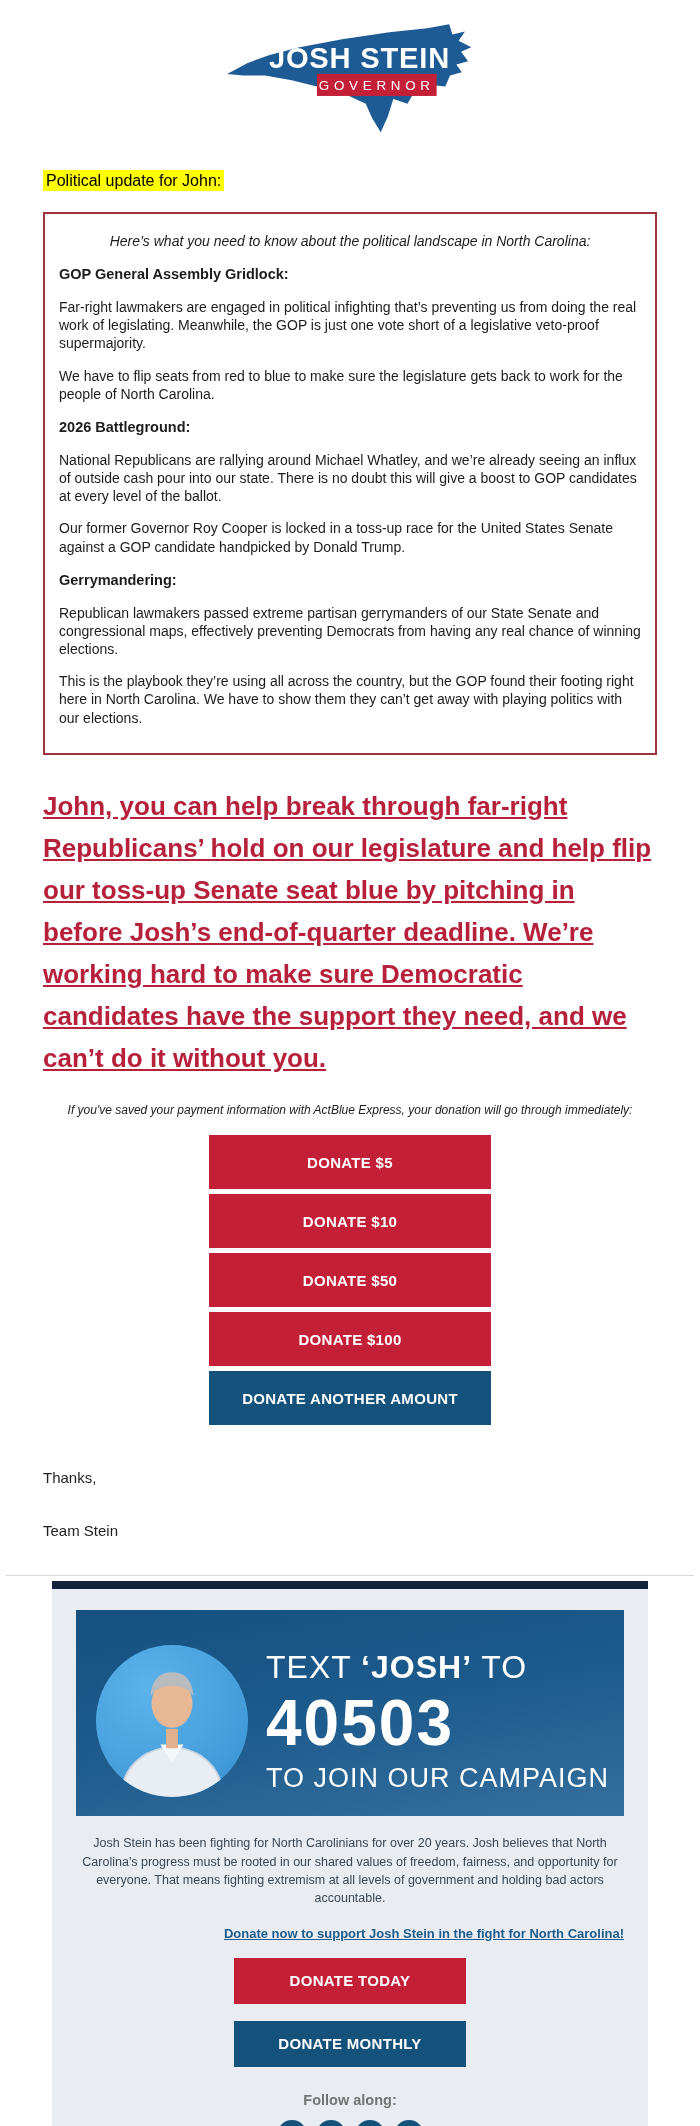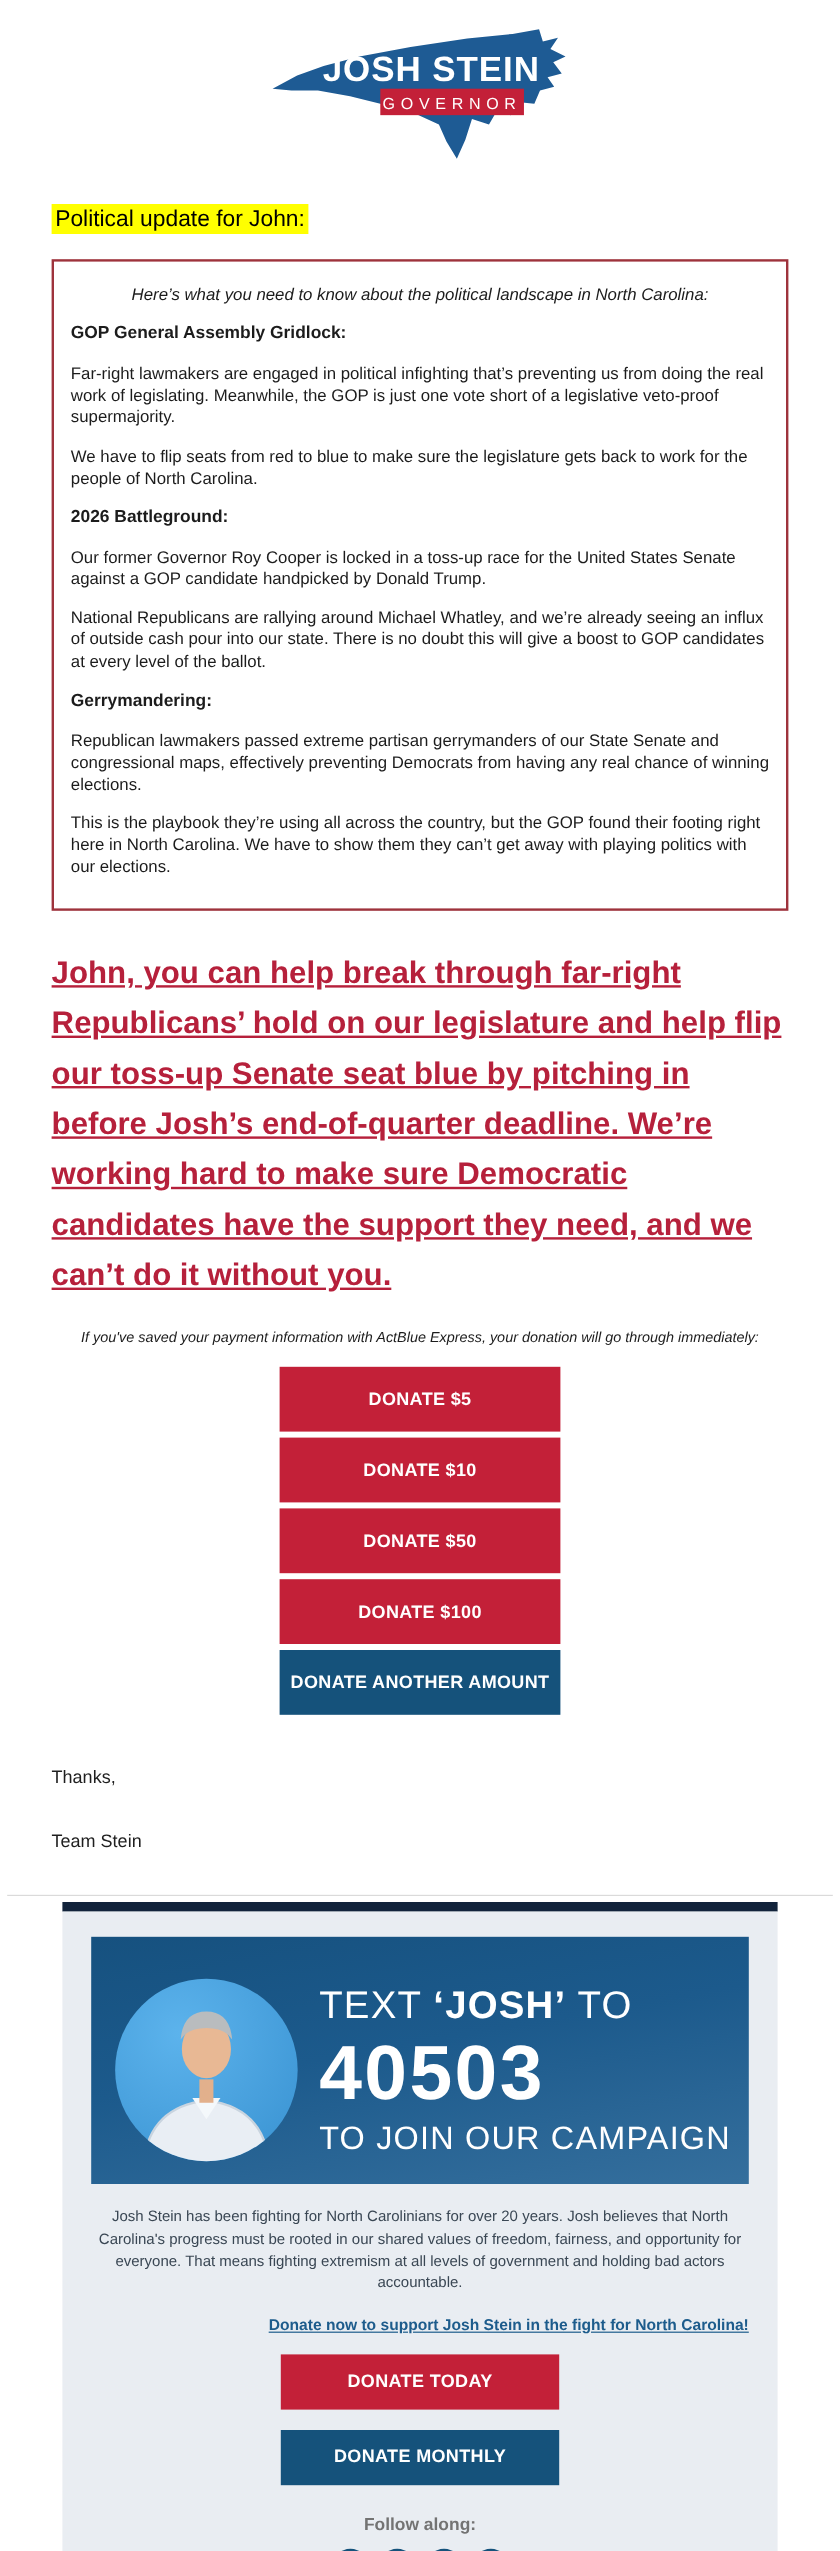--- a/index.html
+++ b/index.html
@@ -4,37 +4,37 @@
 <style>
   html,body{margin:0;padding:0;background:#ffffff;}
   .page{width:700px;margin:0 auto;background:#fff;font-family:"Liberation Sans",sans-serif;color:#1f1f1f;}
   .content{padding:0 43px;}
 
   
   .logo-wrap{padding-top:20px;display:flex;justify-content:center;text-align:right;}
   .logo-wrap svg{width:252px;height:122px;}
 
   
-  .greeting{margin-top:30px;font-size:19px;}
+  .greeting{margin-top:30px;font-size:16px;}
   .greeting mark{background:#ffff00;color:#000;padding:2px 3px;}
 
   
   .briefing{border:2px solid #9e333c;margin-top:22px;padding:8px 14px 12px;font-size:14px;line-height:1.3;color:#1c1c1c;}
   .briefing .intro{text-align:center;font-style:italic;margin:10px 0 14px;}
   .briefing h3{font-size:14.5px;font-weight:bold;margin:15px 0 14px;}
   .briefing p{margin:14px 0;}
 
   
   .cta{display:block;margin-top:30px;font-size:26px;font-weight:bold;line-height:1.62;color:#b6203b;text-decoration:underline;cursor:pointer;}
 
   .express{font-size:12px;font-style:italic;text-align:center;margin:24px 0 18px;color:#1c1c1c;}
 
   
   .donate-stack{display:flex;flex-direction:column;align-items:center;gap:5px;}
-  .btn{width:234px;height:54px;display:flex;align-items:center;justify-content:center;color:#fff;font-weight:bold;font-size:15px;letter-spacing:.3px;cursor:pointer;text-align:center;}
+  .btn{width:282px;height:54px;display:flex;align-items:center;justify-content:center;color:#fff;font-weight:bold;font-size:15px;letter-spacing:.3px;cursor:pointer;text-align:center;}
   .btn.red{background:#c32038;}
   .btn.blue{background:#15527b;}
 
   .thanks{font-size:15px;margin:44px 0 0;}
   .team{font-size:15px;margin:36px 0 0;}
 
   .divider{border:none;border-top:1px solid #dadada;margin:36px 6px 0;}
   .navy-bar{height:8px;background:#12233b;margin:5px 52px 0;}
 
   
@@ -82,22 +82,22 @@
     </div>
 
     <div class="briefing">
       <p class="intro">Here’s what you need to know about the political landscape in North Carolina:</p>
 
       <h3>GOP General Assembly Gridlock:</h3>
       <p>Far-right lawmakers are engaged in political infighting that’s preventing us from doing the real work of legislating. Meanwhile, the GOP is just one vote short of a legislative veto-proof supermajority.</p>
       <p>We have to flip seats from red to blue to make sure the legislature gets back to work for the people of North Carolina.</p>
 
       <h3>2026 Battleground:</h3>
+      <p>National Republicans are rallying around Michael Whatley, and we’re already seeing an influx of outside cash pour into our state. There is no doubt this will give a boost to GOP candidates at every level of the ballot.</p>
       <p>Our former Governor Roy Cooper is locked in a toss-up race for the United States Senate against a GOP candidate handpicked by Donald Trump.</p>
-      <p>National Republicans are rallying around Michael Whatley, and we’re already seeing an influx of outside cash pour into our state. There is no doubt this will give a boost to GOP candidates at every level of the ballot.</p>
 
       <h3>Gerrymandering:</h3>
       <p>Republican lawmakers passed extreme partisan gerrymanders of our State Senate and congressional maps, effectively preventing Democrats from having any real chance of winning elections.</p>
       <p>This is the playbook they’re using all across the country, but the GOP found their footing right here in North Carolina. We have to show them they can’t get away with playing politics with our elections.</p>
     </div>
 
     <a class="cta">John, you can help break through far-right Republicans’ hold on our legislature and help flip our toss-up Senate seat blue by pitching in before Josh’s end-of-quarter deadline. We’re working hard to make sure Democratic candidates have the support they need, and we can’t do it without you.</a>
 
     <p class="express">If you've saved your payment information with ActBlue Express, your donation will go through immediately:</p>
 

